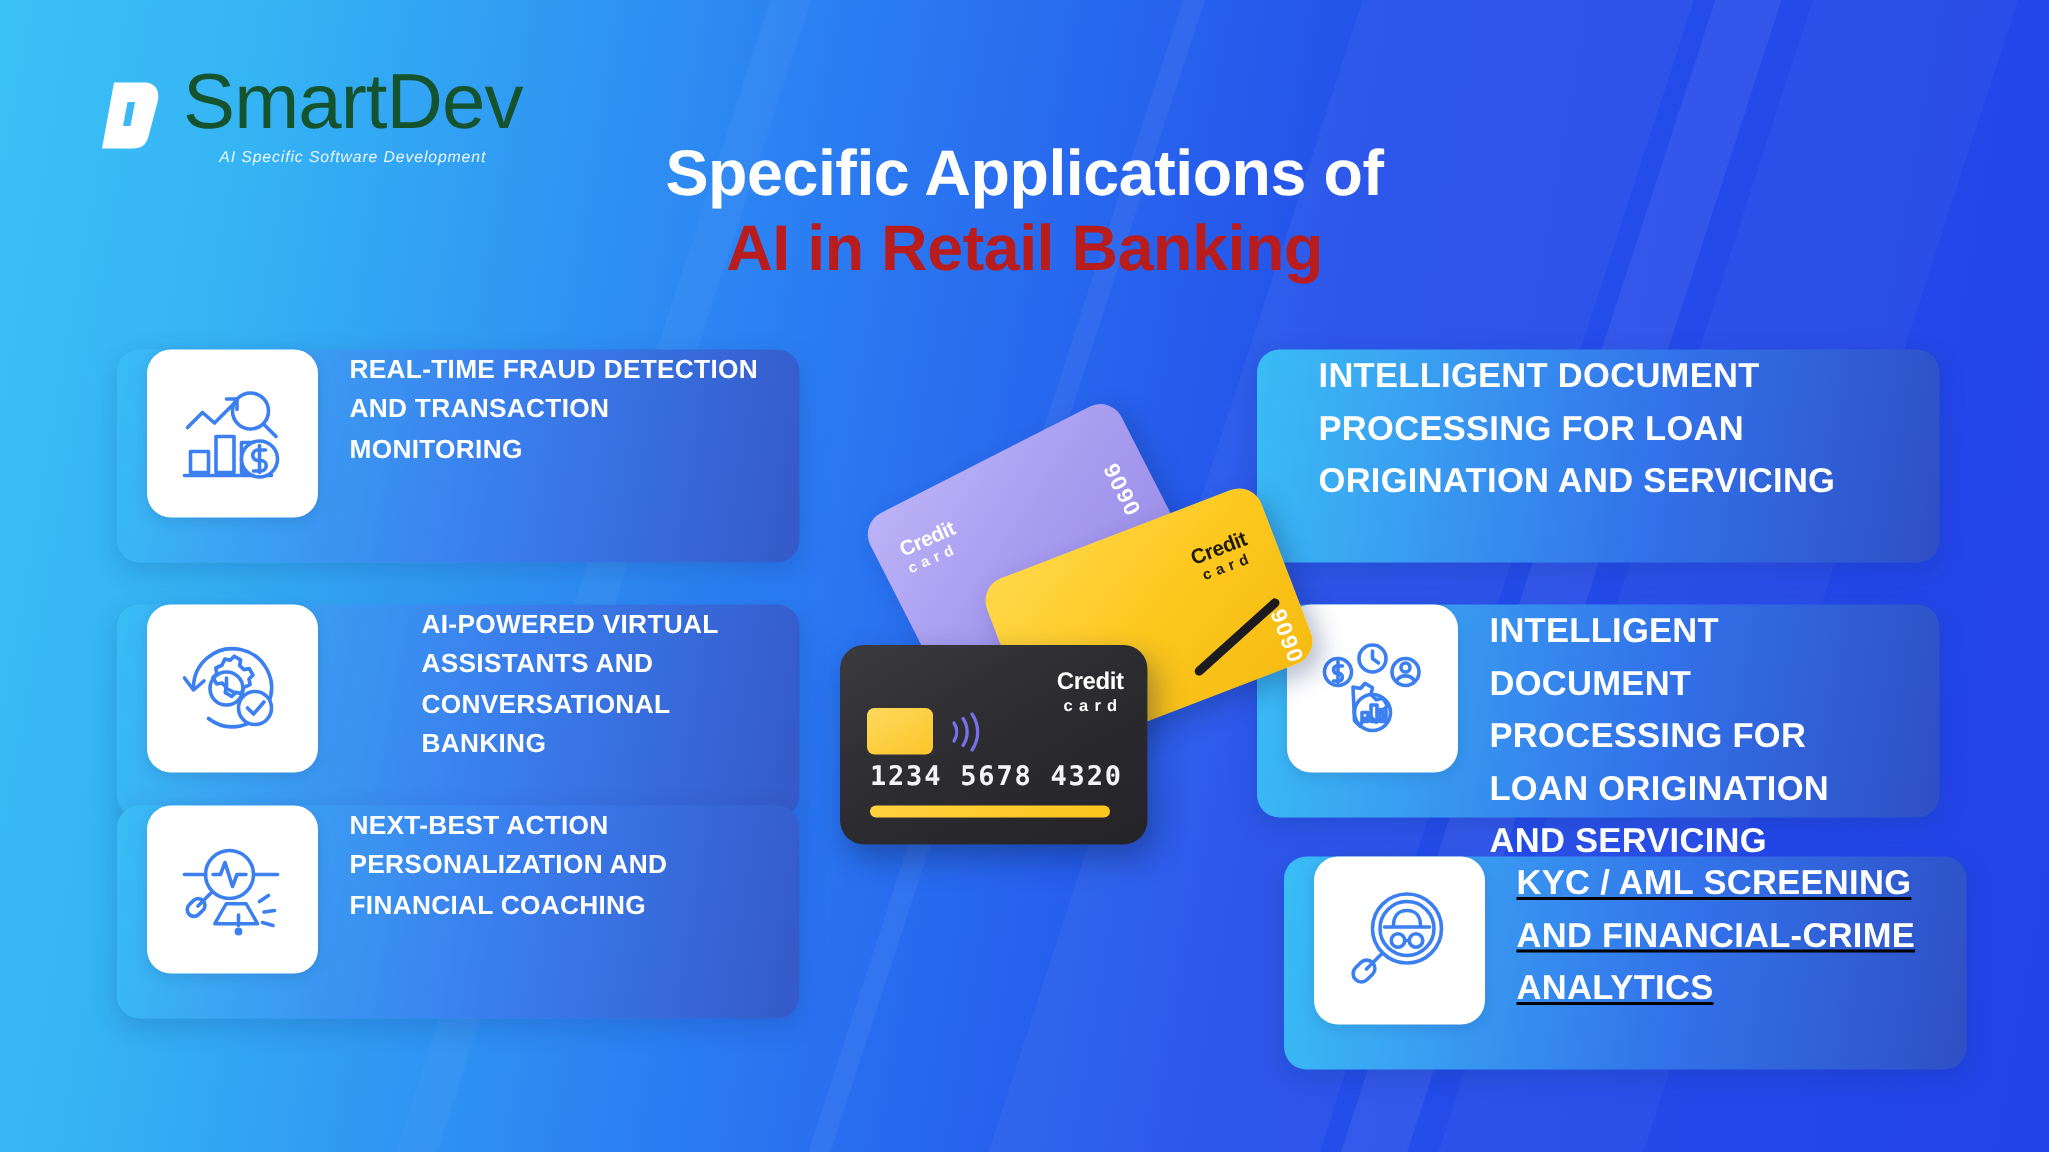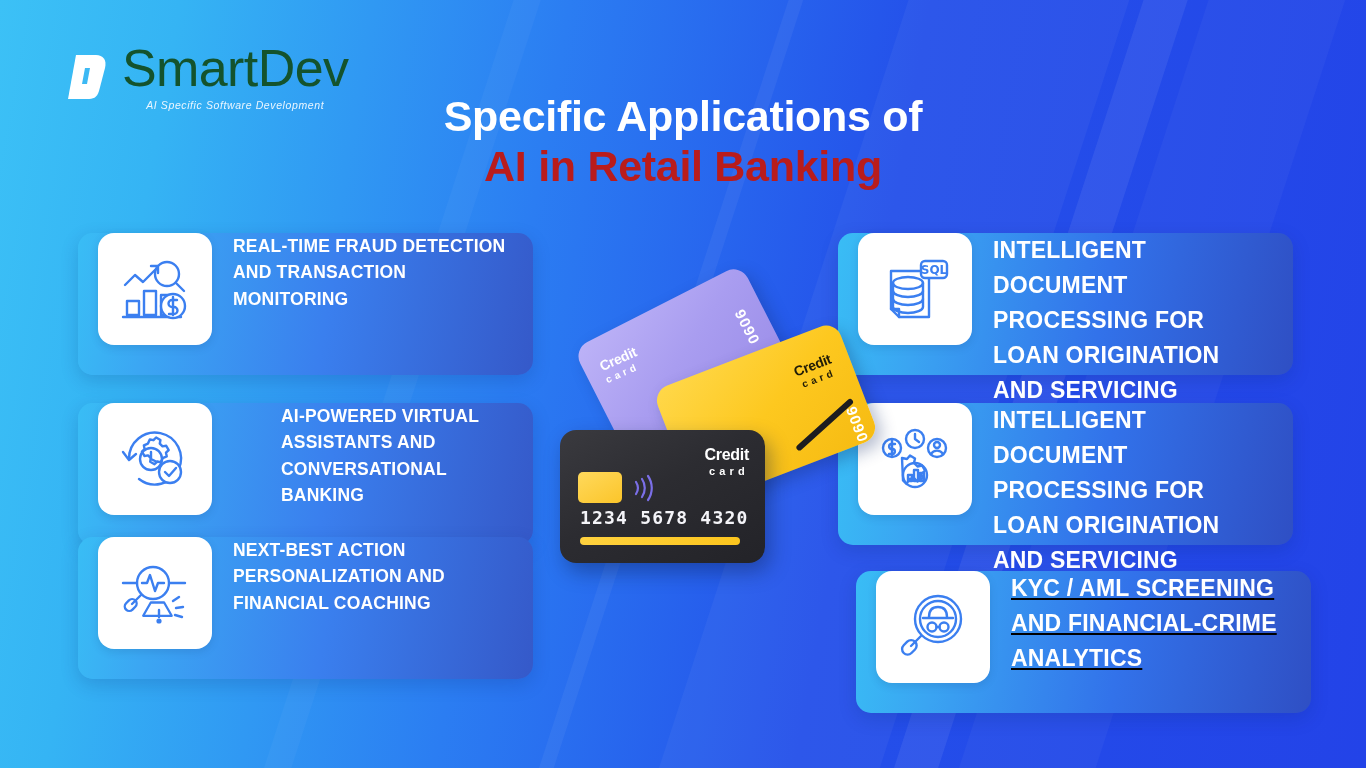--- a/index.html
+++ b/index.html
@@ -215,32 +215,20 @@
       <circle cx="44" cy="68" r="1.4" fill="#3b7ff0"></circle>
       <line x1="58" y1="48" x2="64" y2="44"></line>
       <line x1="61" y1="55" x2="68" y2="54"></line>
       <line x1="60" y1="62" x2="67" y2="64"></line>
     </svg>
   </div>
   <div class="card-label">NEXT-BEST ACTION PERSONALIZATION AND FINANCIAL COACHING</div>
 </div>
 
 <div class="card right" id="c4">
-  <div class="icon-box">
-    <svg viewBox="0 0 80 80" fill="none" stroke="#3b7ff0" stroke-width="2.4" stroke-linecap="round" stroke-linejoin="round">
-      <path d="M16 22 H54 V68 H24 L16 60 Z"></path>
-      <path d="M16 60 H24 V68"></path>
-      <rect x="46" y="12" width="26" height="17" rx="4" fill="#fff"></rect>
-      <text x="59" y="25" font-family="DejaVu Sans, sans-serif" font-size="12" font-weight="700" fill="#3b7ff0" stroke="none" text-anchor="middle">SQL</text>
-      <ellipse cx="33" cy="34" rx="15" ry="6"></ellipse>
-      <path d="M18 34 v8 c0 3.3 6.7 6 15 6s15-2.7 15-6 v-8"></path>
-      <path d="M18 42 v8 c0 3.3 6.7 6 15 6s15-2.7 15-6 v-8"></path>
-      <path d="M18 50 v8 c0 3.3 6.7 6 15 6s15-2.7 15-6 v-8"></path>
-    </svg>
-  </div>
   <div class="card-label">INTELLIGENT DOCUMENT PROCESSING FOR LOAN ORIGINATION AND SERVICING</div>
 </div>
 
 <div class="card right" id="c5">
   <div class="icon-box">
     <svg viewBox="0 0 80 80" fill="none" stroke="#3b7ff0" stroke-width="2.4" stroke-linecap="round" stroke-linejoin="round">
       <circle cx="17" cy="29" r="9"></circle>
       <path d="M20 25h-4a2.6 2.6 0 0 0 0 5h2a2.6 2.6 0 0 1 0 5h-4"></path>
       <line x1="17" y1="22" x2="17" y2="36"></line>
       <circle cx="40" cy="20" r="9"></circle>

